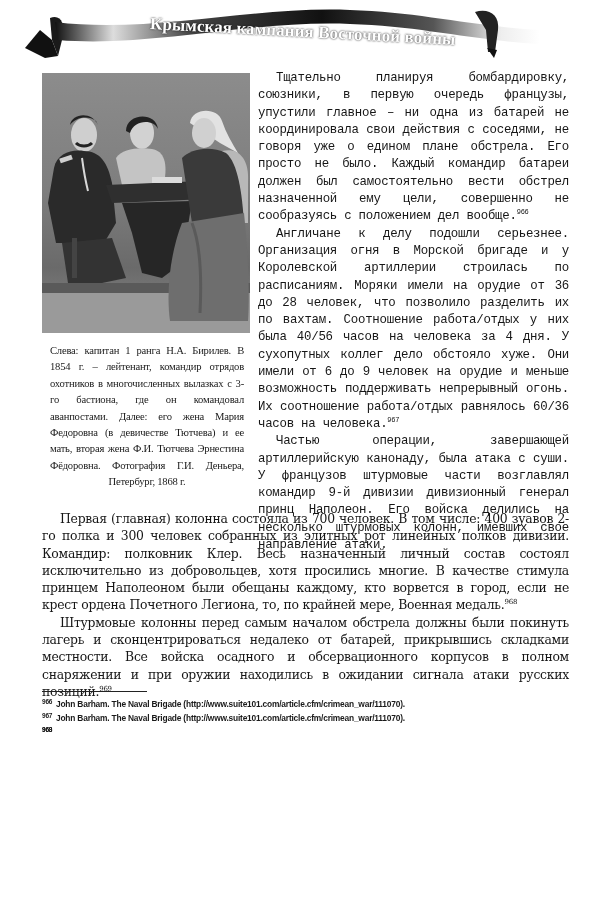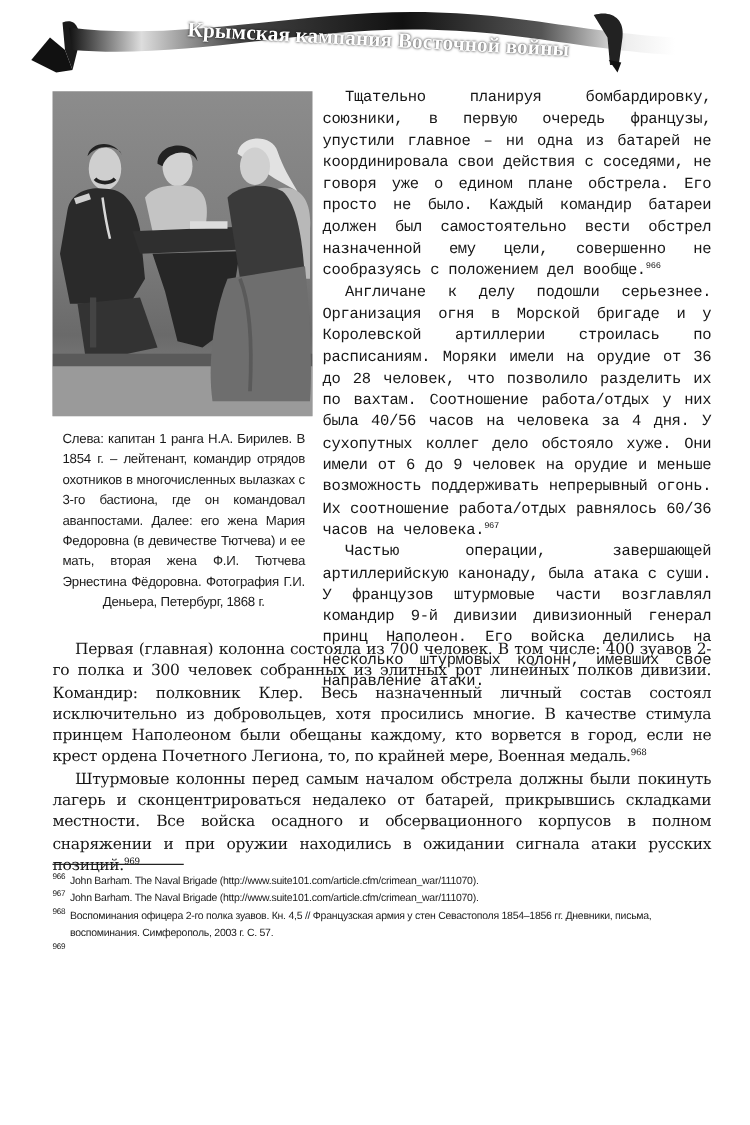--- a/index.html
+++ b/index.html
@@ -15,40 +15,40 @@
     transform: rotate(3deg); transform-origin: left center; white-space: nowrap; letter-spacing: 0.1px;
     text-shadow: 0 0 2px #000;
   }
   .photo {
     position: absolute; left: 42px; top: 73px; width: 208px; height: 260px;
     background: linear-gradient(180deg, #8c8c8c 0%, #7e7e7e 45%, #6a6a6a 75%, #8a8a8a 100%);
     overflow: hidden;
   }
   .caption {
     position: absolute; left: 50px; top: 343px; width: 194px;
-    font-family: Liberation Sans, sans-serif; font-size: 10.6px; line-height: 16.4px;
+    font-family: Liberation Serif, serif; font-size: 10.6px; line-height: 16.4px;
     text-align: justify; text-align-last: center; color: #1a1a1a; letter-spacing: -0.2px;
   }
   .col-right {
     position: absolute; left: 258px; top: 70px; width: 311px;
     font-size: 12.4px; line-height: 17.3px; text-align: justify; letter-spacing: -0.25px; font-family: Liberation Mono, monospace;
   }
   .full {
     position: absolute; left: 42px; top: 510px; width: 527px;
     font-size: 12.4px; line-height: 17.3px; text-align: justify; letter-spacing: -0.25px;
   }
   p { margin: 0; text-indent: 18px; }
   sup { font-size: 7px; line-height: 0; vertical-align: 5px; }
   .fn-rule { position: absolute; left: 42px; top: 691px; width: 105px; border-top: 1px solid #222; }
   .footnotes {
     position: absolute; left: 42px; top: 697px; width: 527px;
     font-family: "Liberation Sans", sans-serif; font-size: 8.4px; line-height: 14px; color: #1a1a1a;
     letter-spacing: -0.2px;
   }
-  .fn { position: relative; padding-left: 14px; }
+  .fn { position: relative; padding-left: 14px; font-weight: bold; }
   .fn-num { position: absolute; left: 0; top: -2px; font-size: 6.5px; }
 </style>
 </head>
 <body>
 
 <div class="banner">
   <svg width="600" height="70" viewBox="0 0 600 70">
     <defs>
       <linearGradient id="rib" x1="0" x2="1" y1="0" y2="0">
         <stop offset="0" stop-color="#111"></stop>
@@ -123,18 +123,17 @@
   <div class="fn">
     <span class="fn-num">966</span>
     <span>John Barham. The Naval Brigade (http://www.suite101.com/article.cfm/crimean_war/111070).</span>
   </div>
   <div class="fn">
     <span class="fn-num">967</span>
     <span>John Barham. The Naval Brigade (http://www.suite101.com/article.cfm/crimean_war/111070).</span>
   </div>
   <div class="fn">
     <span class="fn-num">968</span>
-    <span>Воспоминания офицера 2-го полка зуавов. Кн. 4,5 // Французская армия у стен Севастополя 1854–1856 гг. Дневники, письма, воспоминания. Симферополь, 2003 г. С. 57.</span>
   </div>
   <div class="fn">
     <span class="fn-num">969</span>
   </div>
 </div>
 
 </body></html>

